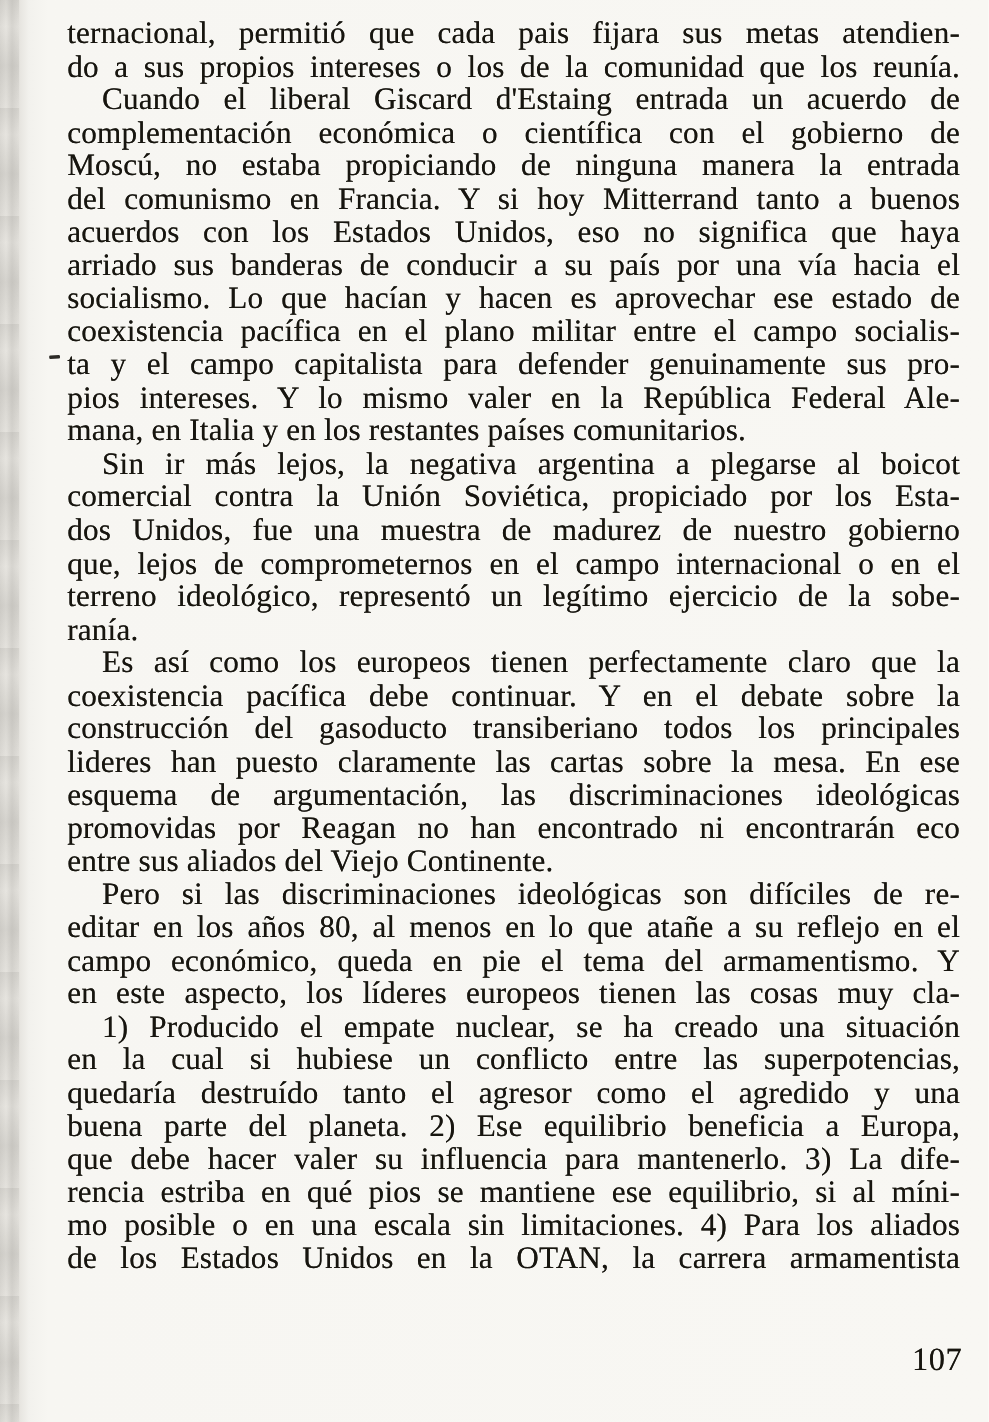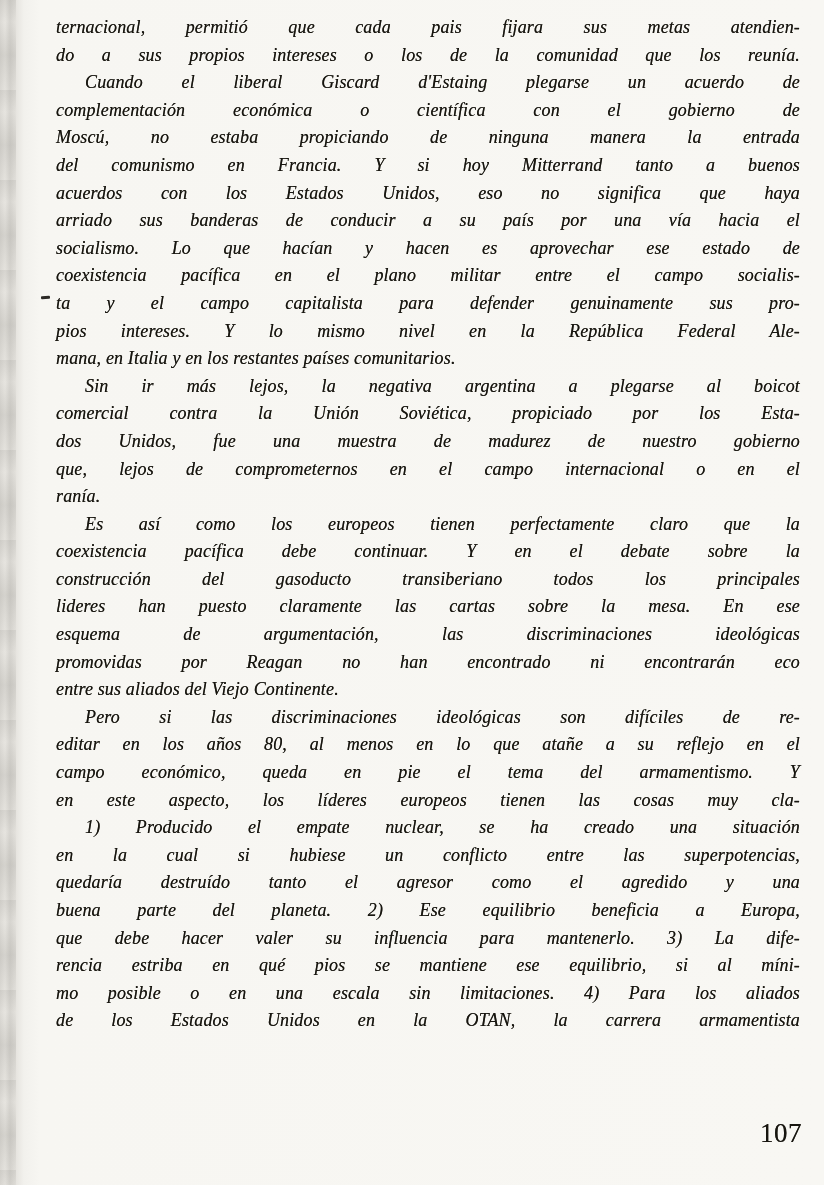--- a/index.html
+++ b/index.html
@@ -35,28 +35,27 @@
       rgba(120,118,112,0.04) 90px);
     pointer-events: none;
   }
   .text-block {
     position: absolute;
     left: 56px;
     top: 14px;
     width: 744px;
   }
   .line {
-    font-size: 18px;
+    font-size: 26px;
     line-height: 27.6px;
     text-align: justify;
     text-align-last: justify;
     white-space: normal;
     letter-spacing: 0.15px;
     text-shadow: 0 0 0.45px rgba(23,21,15,0.75);
-    font-style: italic;
   }
   .line.indent { text-indent: 29px; }
   .line.end { text-align-last: left; }
   .margin-mark {
     position: absolute;
     left: 41px;
     top: 296px;
     width: 9px;
     height: 3px;
     background: #2c2a26;
@@ -74,35 +73,36 @@
   }
 </style>
 </head>
 <body>
 
 <div class="page">
   <div class="scan-edge"></div>
   <div class="text-block">
       <div class="line">ternacional, permitió que cada pais fijara sus metas atendien-</div>
       <div class="line">do a sus propios intereses o los de la comunidad que los reunía.</div>
-      <div class="line indent">Cuando el liberal Giscard d'Estaing plegarse un acuerdo de</div>
+      <div class="line indent">Cuando el liberal Giscard d'Estaing entrada un acuerdo de</div>
       <div class="line">complementación económica o científica con el gobierno de</div>
       <div class="line">Moscú, no estaba propiciando de ninguna manera la entrada</div>
       <div class="line">del comunismo en Francia. Y si hoy Mitterrand tanto a buenos</div>
       <div class="line">acuerdos con los Estados Unidos, eso no significa que haya</div>
       <div class="line">arriado sus banderas de conducir a su país por una vía hacia el</div>
       <div class="line">socialismo. Lo que hacían y hacen es aprovechar ese estado de</div>
       <div class="line">coexistencia pacífica en el plano militar entre el campo socialis-</div>
       <div class="line">ta y el campo capitalista para defender genuinamente sus pro-</div>
-      <div class="line">pios intereses. Y lo mismo nivel en la República Federal Ale-</div>
+      <div class="line">pios intereses. Y lo mismo valer en la República Federal Ale-</div>
       <div class="line end">mana, en Italia y en los restantes países comunitarios.</div>
       <div class="line indent">Sin ir más lejos, la negativa argentina a plegarse al boicot</div>
       <div class="line">comercial contra la Unión Soviética, propiciado por los Esta-</div>
       <div class="line">dos Unidos, fue una muestra de madurez de nuestro gobierno</div>
       <div class="line">que, lejos de comprometernos en el campo internacional o en el</div>
+      <div class="line">terreno ideológico, representó un legítimo ejercicio de la sobe-</div>
       <div class="line end">ranía.</div>
       <div class="line indent">Es así como los europeos tienen perfectamente claro que la</div>
       <div class="line">coexistencia pacífica debe continuar. Y en el debate sobre la</div>
       <div class="line">construcción del gasoducto transiberiano todos los principales</div>
       <div class="line">lideres han puesto claramente las cartas sobre la mesa. En ese</div>
       <div class="line">esquema de argumentación, las discriminaciones ideológicas</div>
       <div class="line">promovidas por Reagan no han encontrado ni encontrarán eco</div>
       <div class="line end">entre sus aliados del Viejo Continente.</div>
       <div class="line indent">Pero si las discriminaciones ideológicas son difíciles de re-</div>
       <div class="line">editar en los años 80, al menos en lo que atañe a su reflejo en el</div>

